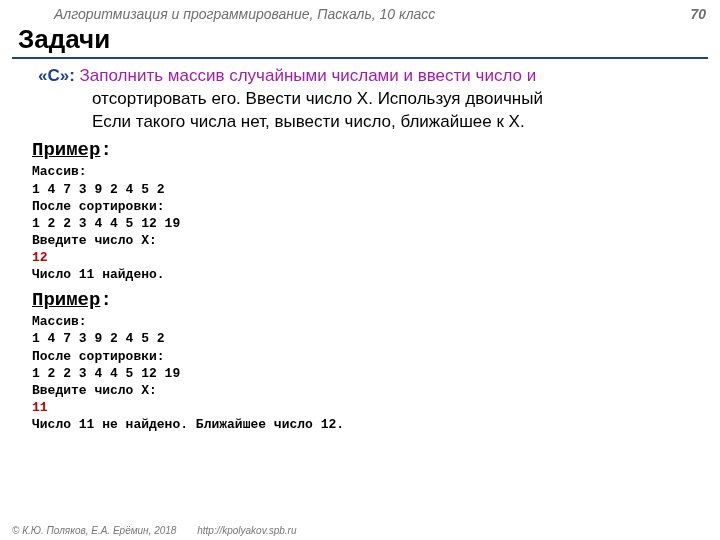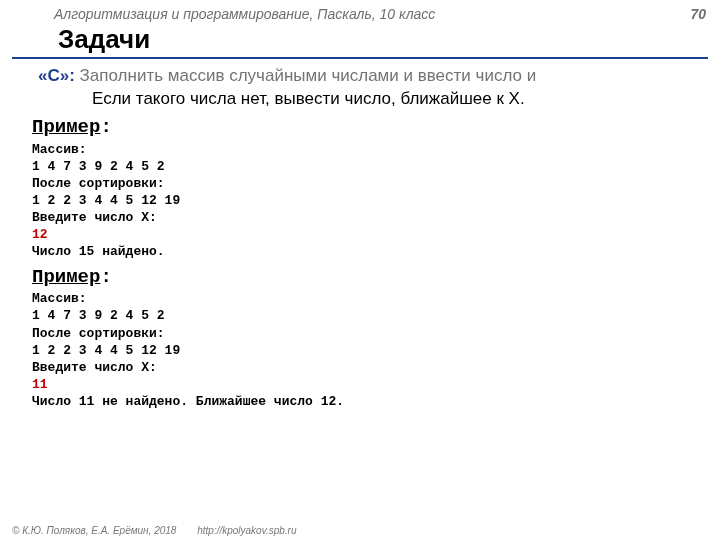--- a/index.html
+++ b/index.html
@@ -20,38 +20,37 @@
     display: flex;
     justify-content: space-between;
     margin-left: 40px;
   }
   .pagenum { font-weight: bold; color: #6f6f6f; font-style: italic; }
   .title {
     font-size: 26px;
     font-weight: bold;
     color: #000;
     padding: 2px 14px 0 18px;
-    margin-left: 40px;
   }
   .rule {
     margin: 2px 12px 6px 12px;
     border: none;
     border-top: 2px solid #1f3f8f;
   }
   .content {
     padding: 0 28px 0 38px;
     font-size: 17px;
     line-height: 1.35;
   }
   .task-label {
     color: #1f3f8f;
     font-weight: bold;
   }
   .task-text {
-    color: #737373;
+    color: #a21caf;
   }
   .task-cont {
     padding-left: 54px;
   }
   .example-header {
     font-family: "Courier New", Courier, monospace;
     font-weight: bold;
     font-size: 19px;
     margin-top: 4px;
     margin-left: -6px;
@@ -84,31 +83,32 @@
   <span>Алгоритмизация и программирование, Паскаль, 10 класс</span>
   <span class="pagenum">70</span>
 </div>
 
 <div class="title">Задачи</div>
 <hr class="rule">
 
 <div class="content">
   <div>
     <span class="task-label">«С»:</span><span class="task-text"> Заполнить массив случайными числами и ввести число и</span>
+    <div class="task-cont">отсортировать его.  Ввести число X. Используя двоичный</div>
     <div class="task-cont">Если такого числа нет, вывести число, ближайшее к X.</div>
   </div>
 
   <div class="example-header"><span class="word">Пример</span><span>:</span></div>
   <div class="mono">Массив:</div>
   <div class="mono">1 4 7 3 9 2 4 5 2</div>
   <div class="mono">После сортировки:</div>
   <div class="mono">1 2 2 3 4 4 5 12 19</div>
   <div class="mono">Введите число X:</div>
   <div class="mono red">12</div>
-  <div class="mono">Число 15 найдено.</div>
+  <div class="mono">Число 11 найдено.</div>
 
   <div class="example-header"><span class="word">Пример</span><span>:</span></div>
   <div class="mono">Массив:</div>
   <div class="mono">1 4 7 3 9 2 4 5 2</div>
   <div class="mono">После сортировки:</div>
   <div class="mono">1 2 2 3 4 4 5 12 19</div>
   <div class="mono">Введите число X:</div>
   <div class="mono red">11</div>
   <div class="mono">Число 11 не найдено. Ближайшее число 12.</div>
 </div>

